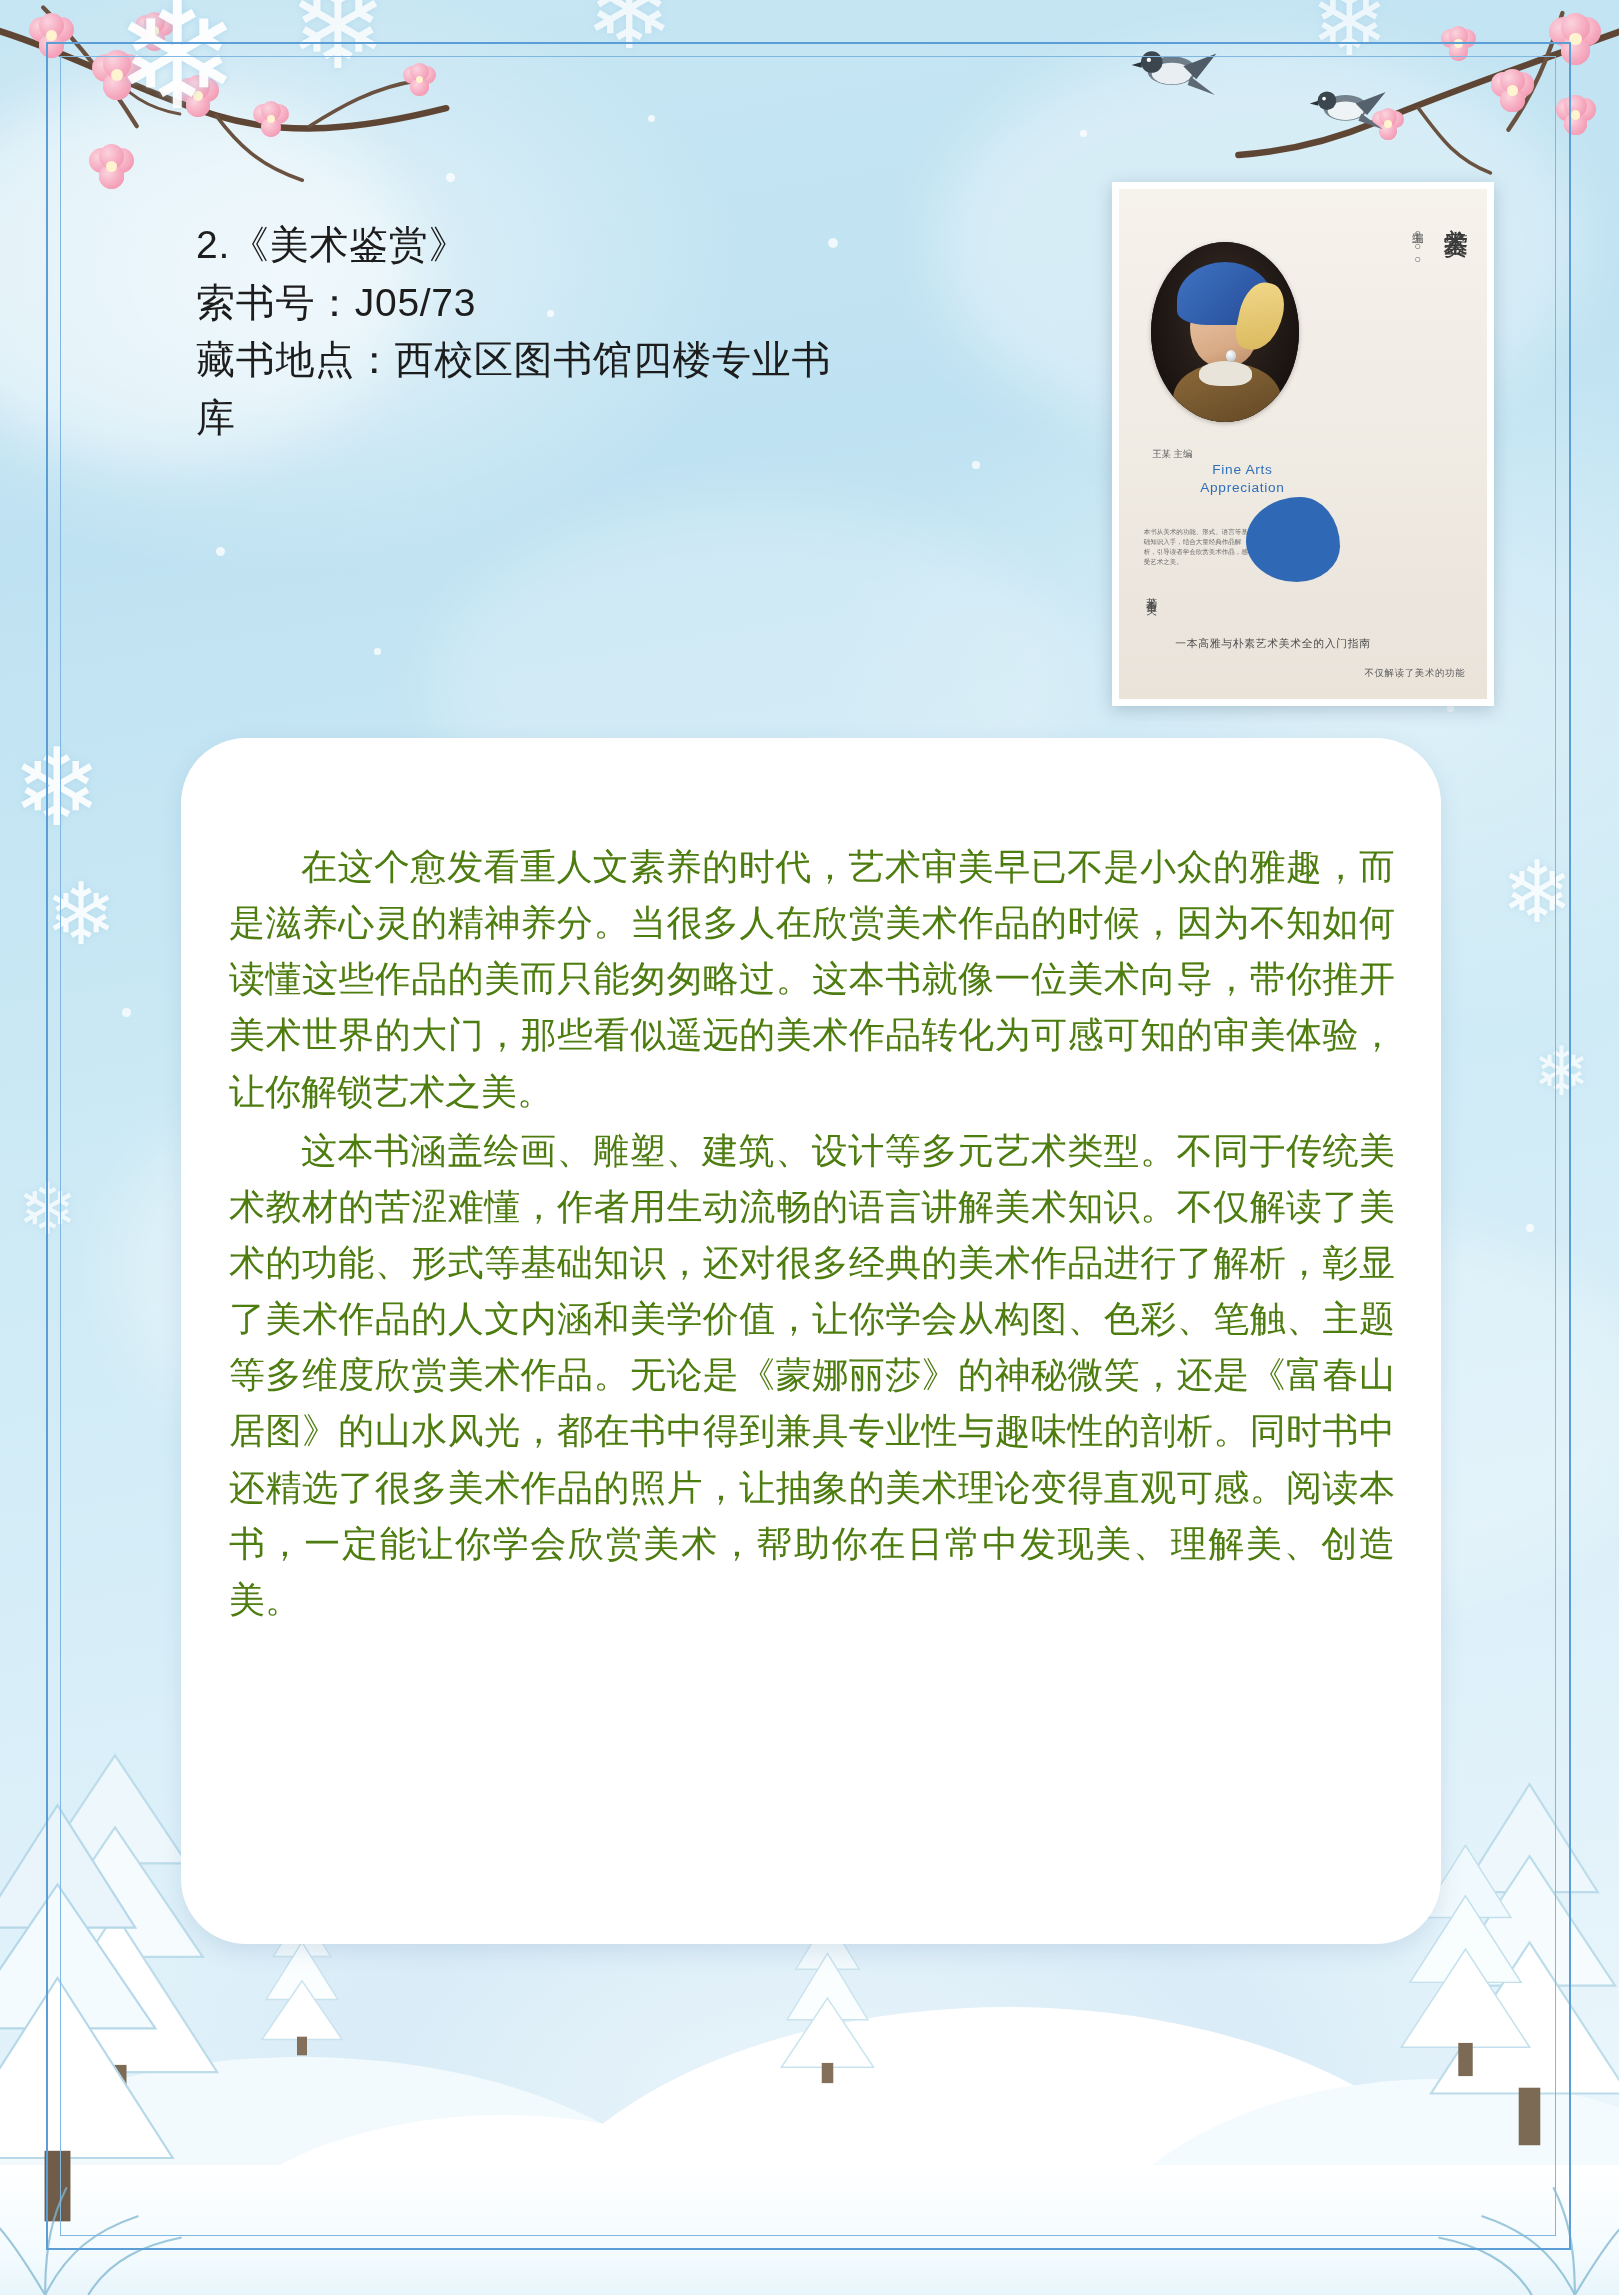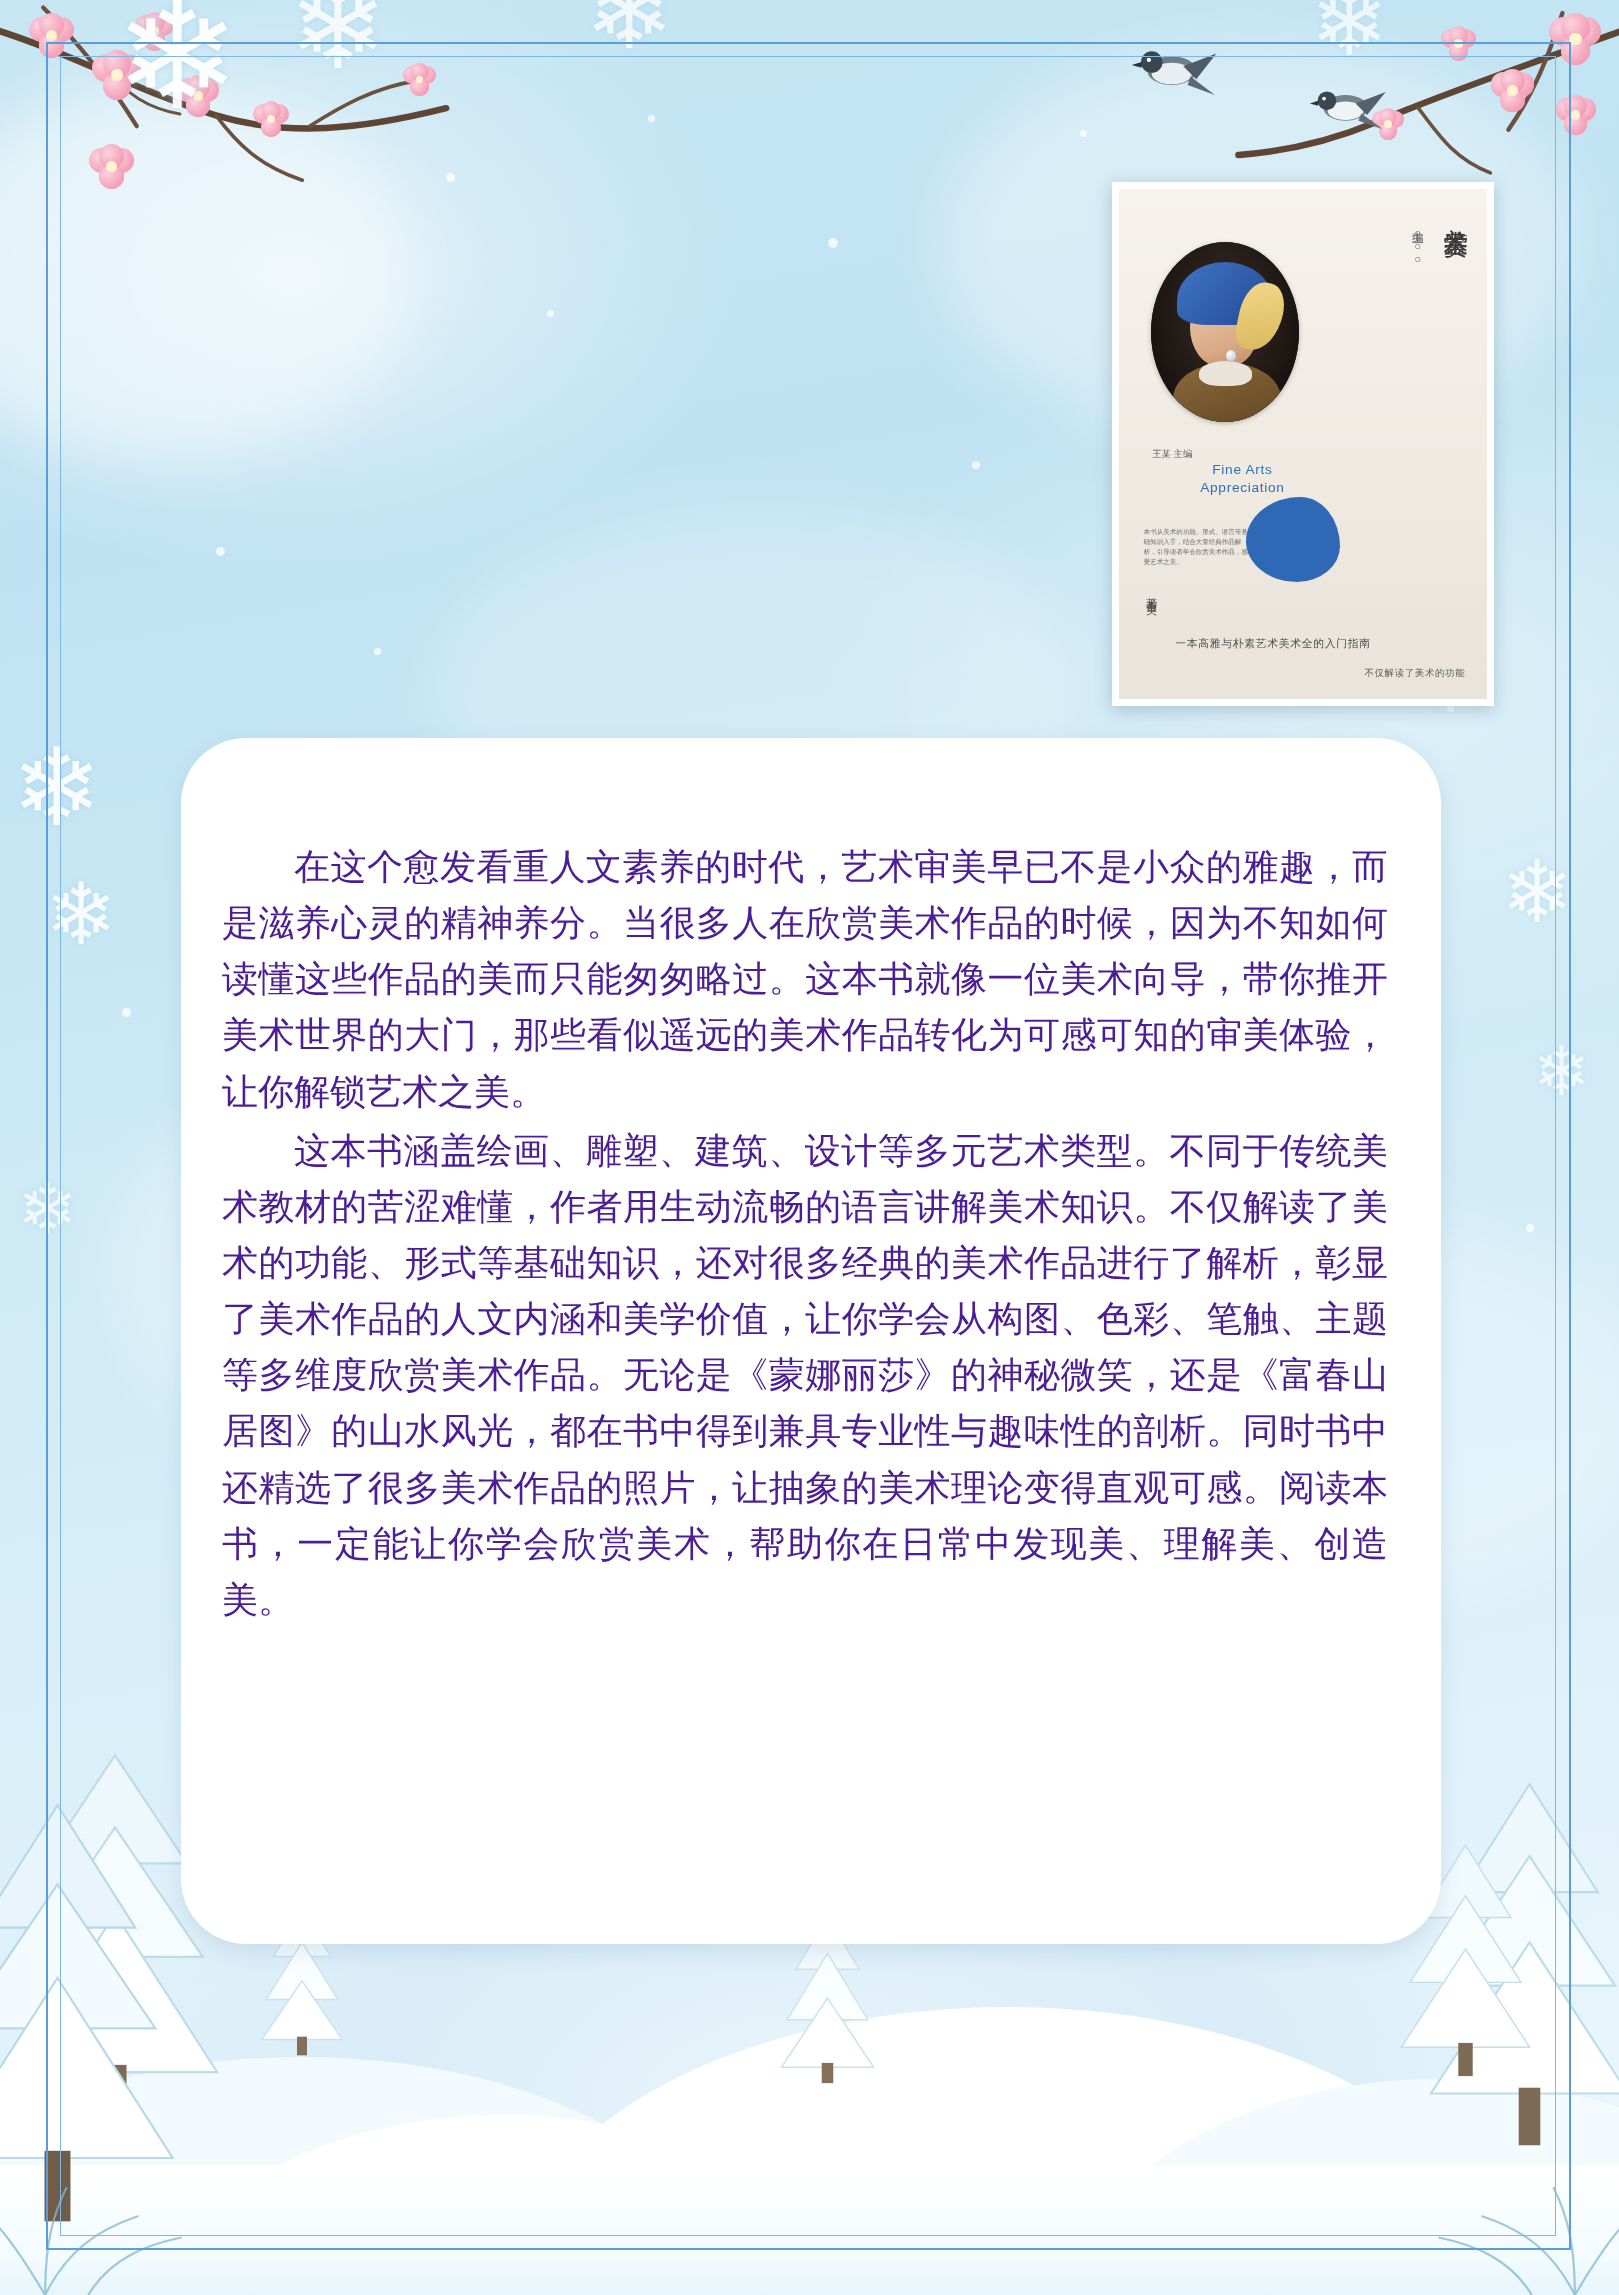--- a/index.html
+++ b/index.html
@@ -258,27 +258,27 @@
     left: 181px;
     top: 738px;
     width: 1260px;
     height: 1206px;
     background: #ffffff;
     border-radius: 65px;
     box-shadow: 0 7.2px 21.6px rgba(90,130,165,0.16);
   }
   .body-text {
     position: absolute;
-    left: 41px;
+    left: 48px;
     top: 101px;
     width: 1166px;
     font-family: "DejaVu Serif", serif;
     font-size: 36px;
     line-height: 1.56;
-    color: #4c1d95;
+    color: #4d7c0f;
     letter-spacing: 0px;
     text-align: justify;
   }
   .body-text p {
     margin: 0 0 2.9px 0;
     text-indent: 72px;
   }
 
   
   .landscape {
@@ -541,20 +541,26 @@
         <path d="M2190 220 C 2190 150, 2180 110, 2160 70"></path>
         <path d="M2190 220 C 2220 170, 2240 140, 2260 120"></path>
         <path d="M2130 220 C 2100 170, 2050 150, 2000 140"></path>
       </g>
     </svg>
   </div>
 
   <div class="frame-outer"></div>
   <div class="frame-inner"></div>
 
+  <div class="header-text">
+    <div>2.《美术鉴赏》</div>
+    <div>索书号：J05/73</div>
+    <div>藏书地点：西校区图书馆四楼专业书</div>
+    <div>库</div>
+  </div>
 
   <div class="book-photo">
     <div class="book-cover">
       <div class="cover-title">美术鉴赏</div>
       <div class="cover-sub">主编 ○○○</div>
 
       <div class="cover-oval">
         <div class="girl-bg"></div>
         <div class="girl-body"></div>
         <div class="girl-face"></div>

